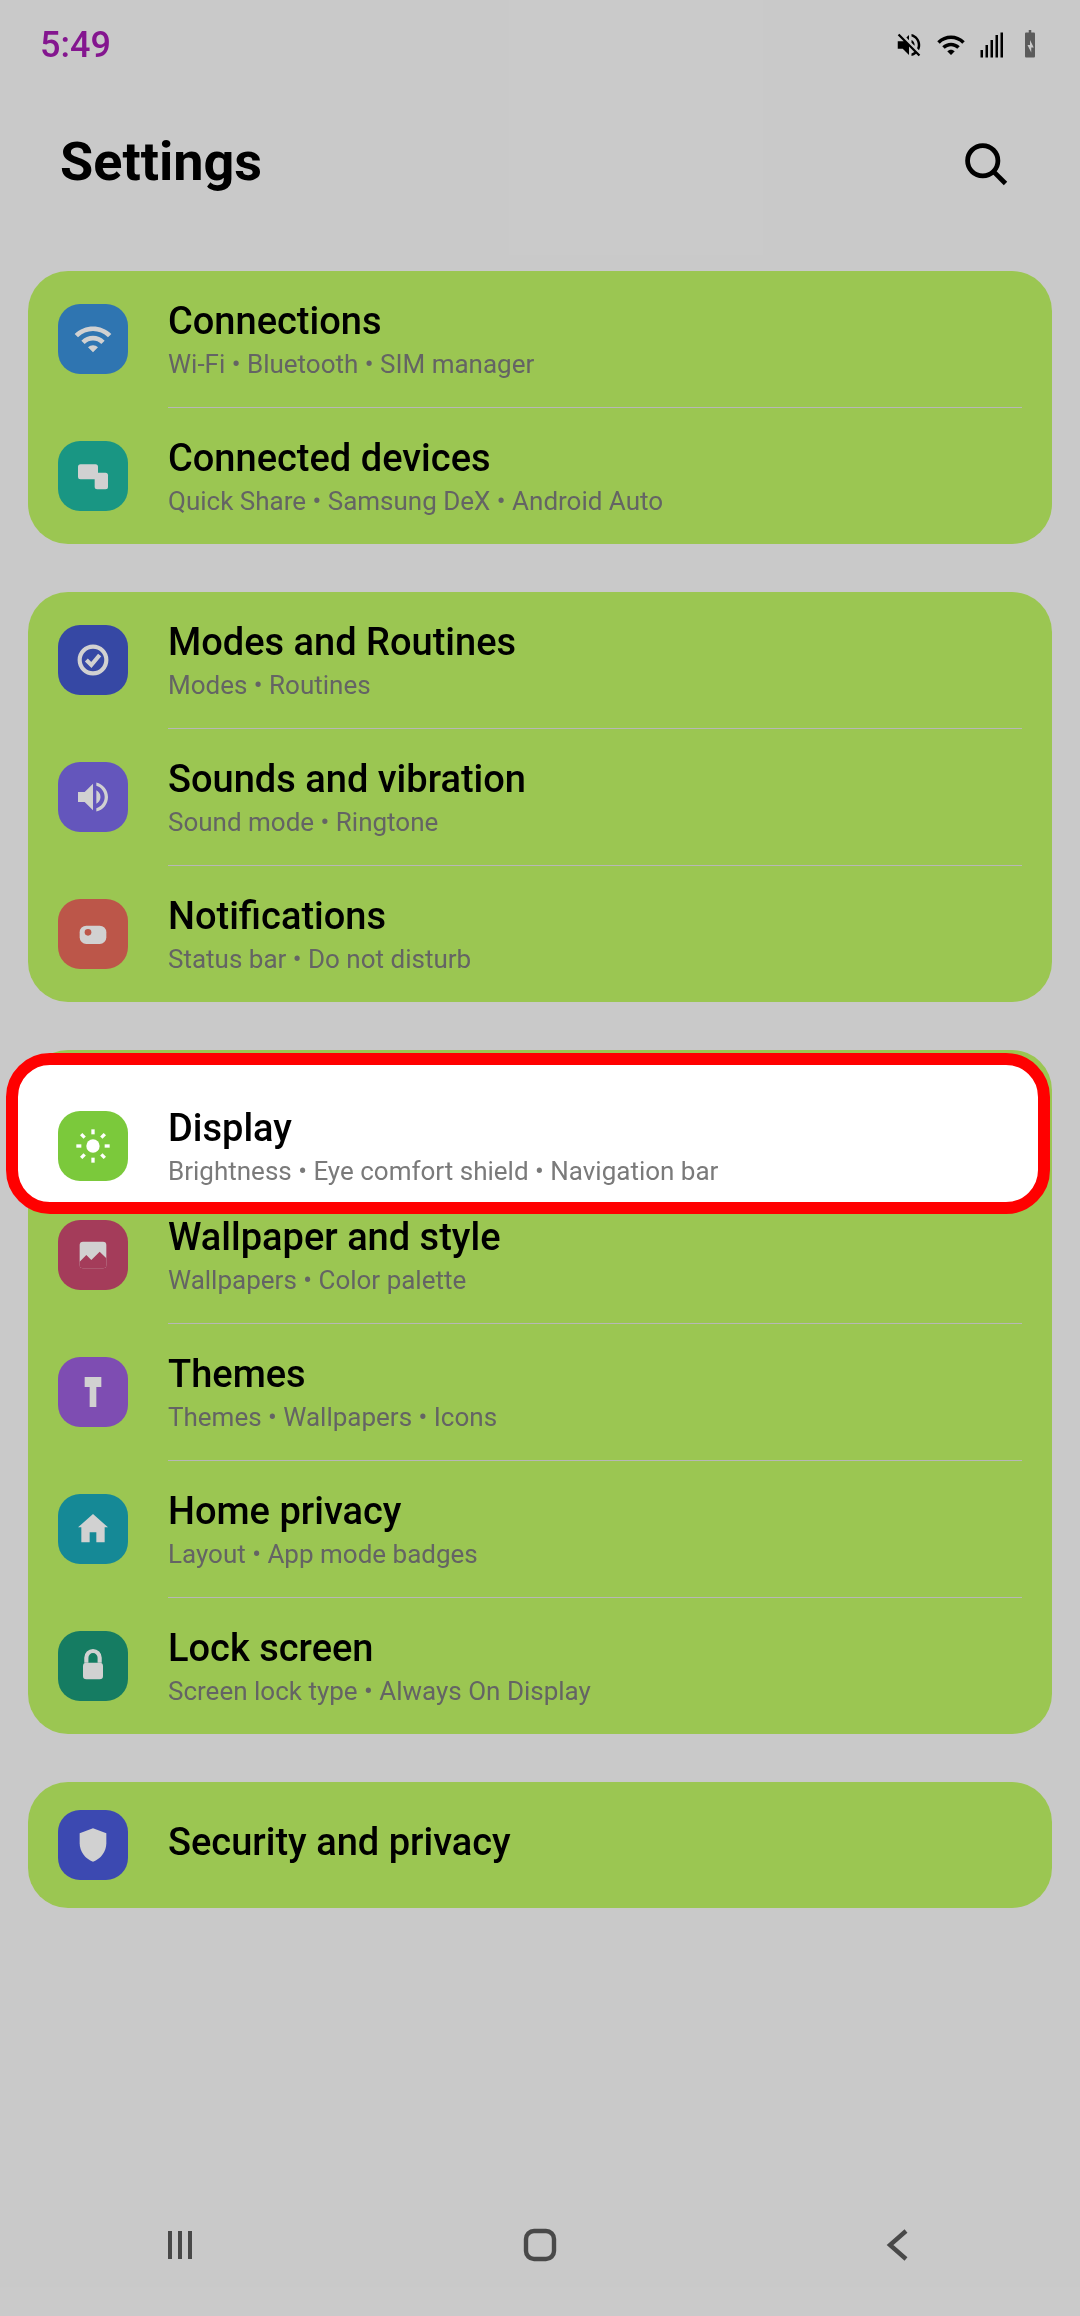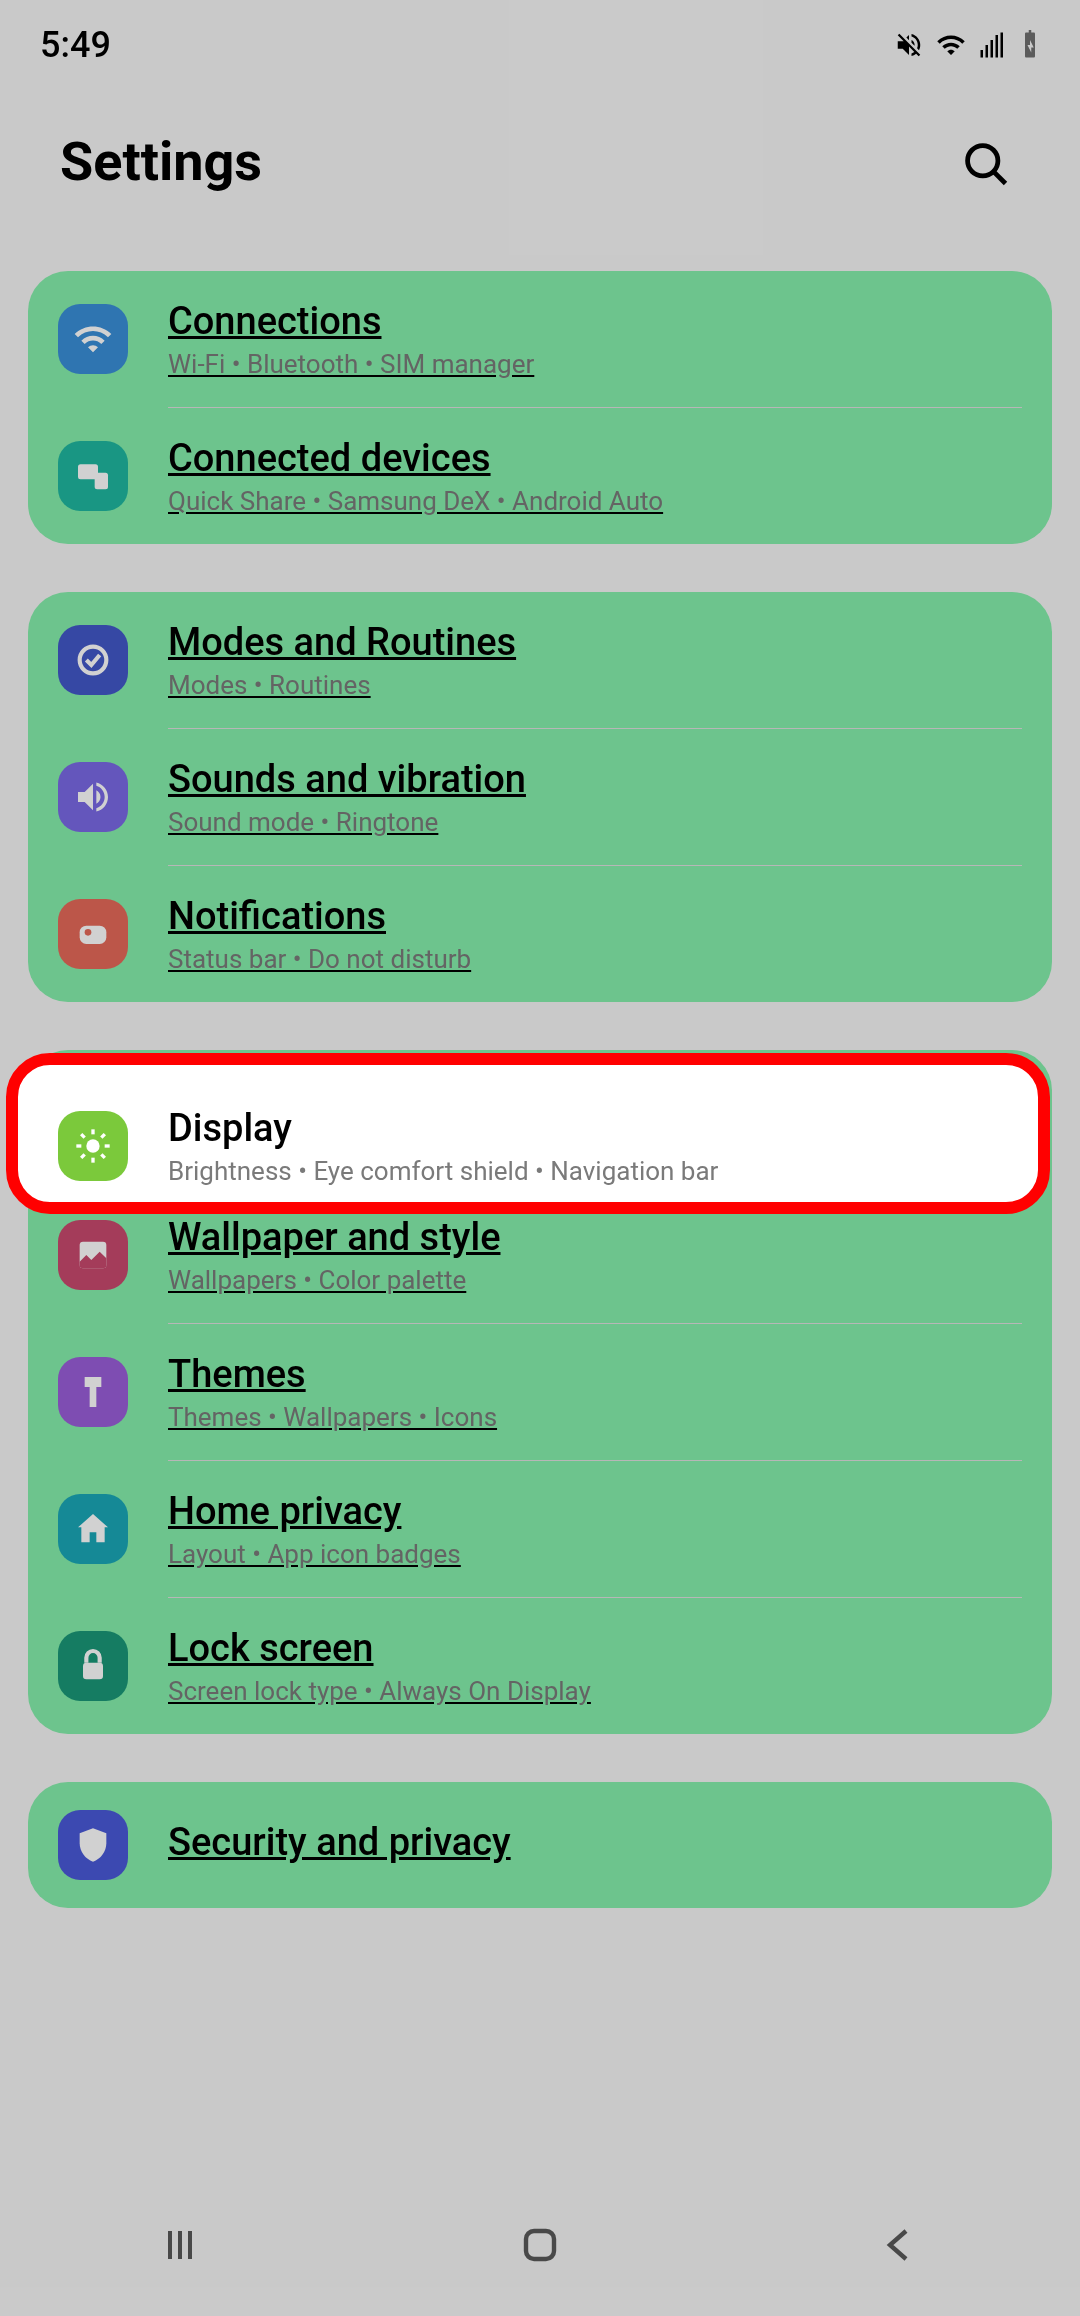--- a/index.html
+++ b/index.html
@@ -23,21 +23,21 @@
   .status-bar {
     display: flex;
     justify-content: space-between;
     align-items: center;
     padding: 20px 40px 10px 40px;
     height: 80px;
   }
   .status-time {
     font-size: 36px;
     font-weight: 500;
-    color: #000000;
+    color: #a21caf;
   }
   .status-icons {
     display: flex;
     gap: 12px;
     align-items: center;
   }
   .status-icons svg { display: block; }
 
   
   .header {
@@ -55,25 +55,24 @@
     background: none;
     border: none;
     padding: 8px;
   }
 
   
   .content {
     padding: 0 28px 200px 28px;
   }
   .group {
-    background: #86efac;
+    background: #bef264;
     border-radius: 40px;
     margin-bottom: 48px;
     overflow: hidden;
-    text-decoration: underline;
   }
   .item {
     display: flex;
     align-items: center;
     padding: 28px 30px;
     position: relative;
   }
   .item-icon {
     width: 70px;
     height: 70px;
@@ -312,21 +311,21 @@
     </div>
     <div class="divider"></div>
     <div class="item">
       <div class="item-icon c-cyan">
         <svg width="40" height="40" viewBox="0 0 24 24" fill="#fff">
             <path d="M12 3l9 8h-2v9h-5v-6h-4v6H5v-9H3l9-8z"></path>
           </svg>
       </div>
       <div class="item-text">
         <div class="item-title">Home privacy</div>
-        <div class="item-sub">Layout  •  App icon badges</div>
+        <div class="item-sub">Layout  •  App mode badges</div>
       </div>
     </div>
     <div class="divider"></div>
     <div class="item">
       <div class="item-icon c-dteal">
         <svg width="40" height="40" viewBox="0 0 24 24" fill="#fff">
             <rect x="6" y="10" width="12" height="10" rx="2"></rect>
             <path d="M8 10V7a4 4 0 118 0v3" fill="none" stroke="#fff" stroke-width="2.5"></path>
           </svg>
       </div>

